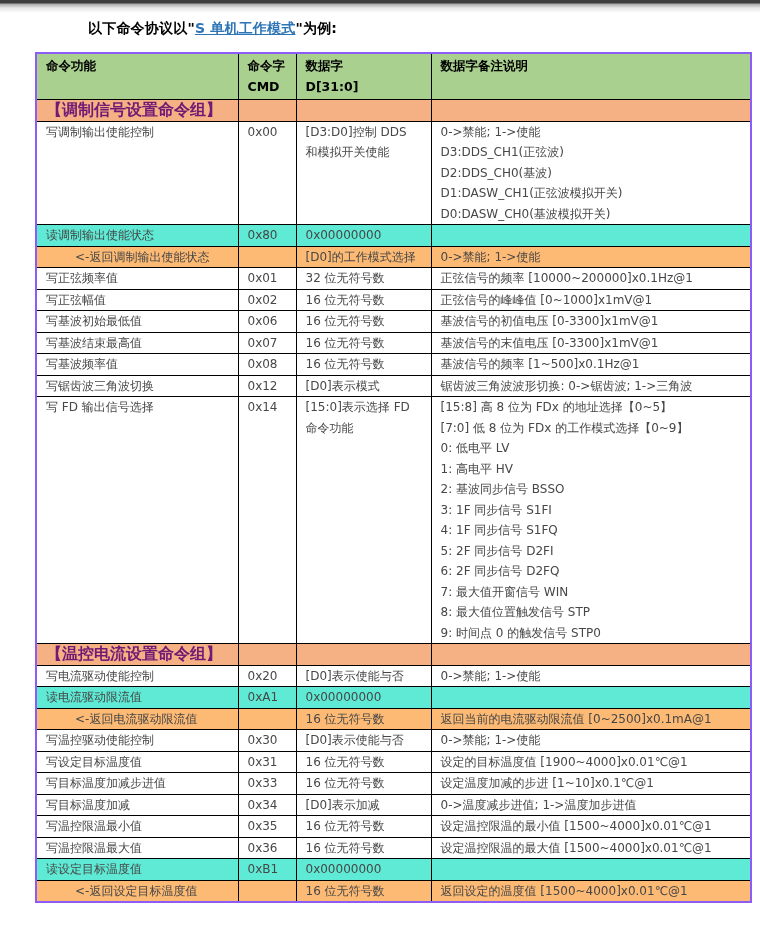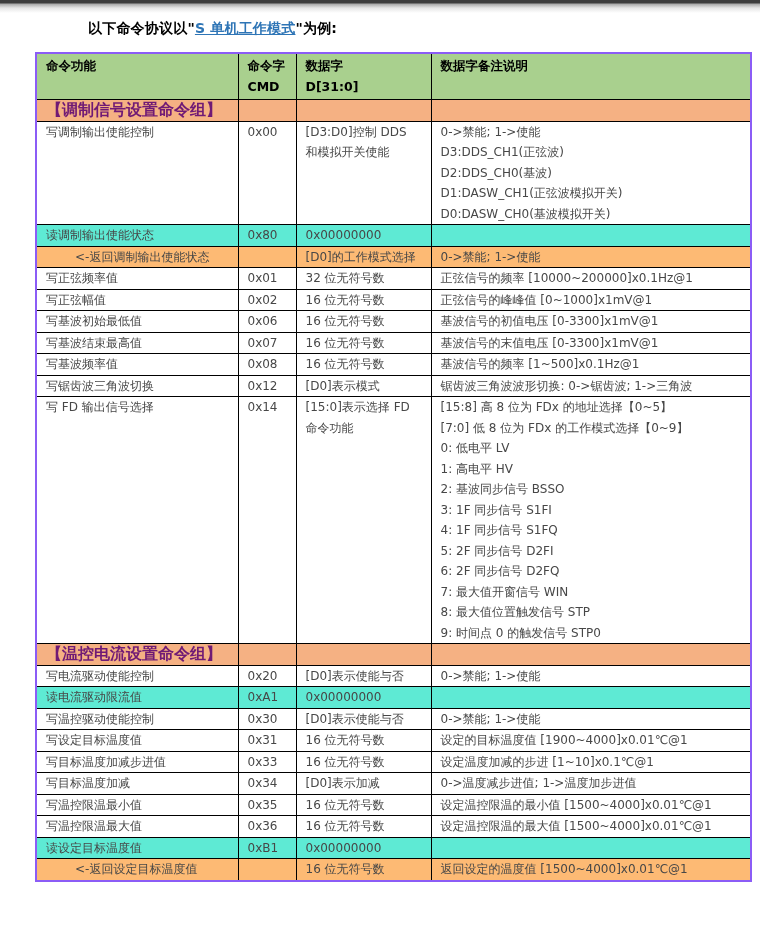--- a/index.html
+++ b/index.html
@@ -301,20 +301,34 @@
             <div class="ln">读电流驱动限流值</div>
           </td>
           <td class="c-cmd">
             <div class="ln">0xA1</div>
           </td>
           <td class="c-data">
             <div class="ln">0x00000000</div>
           </td>
           <td class="c-note"></td>
         </tr>
+        <tr class="return">
+          <td class="c-func">
+            <div class="ln">&lt;-返回电流驱动限流值</div>
+          </td>
+          <td class="c-cmd">
+            <div class="ln"></div>
+          </td>
+          <td class="c-data">
+            <div class="ln">16 位无符号数</div>
+          </td>
+          <td class="c-note">
+            <div class="ln">返回当前的电流驱动限流值 [0~2500]x0.1mA@1</div>
+          </td>
+        </tr>
         <tr class="write">
           <td class="c-func">
             <div class="ln">写温控驱动使能控制</div>
           </td>
           <td class="c-cmd">
             <div class="ln">0x30</div>
           </td>
           <td class="c-data">
             <div class="ln">[D0]表示使能与否</div>
           </td>

